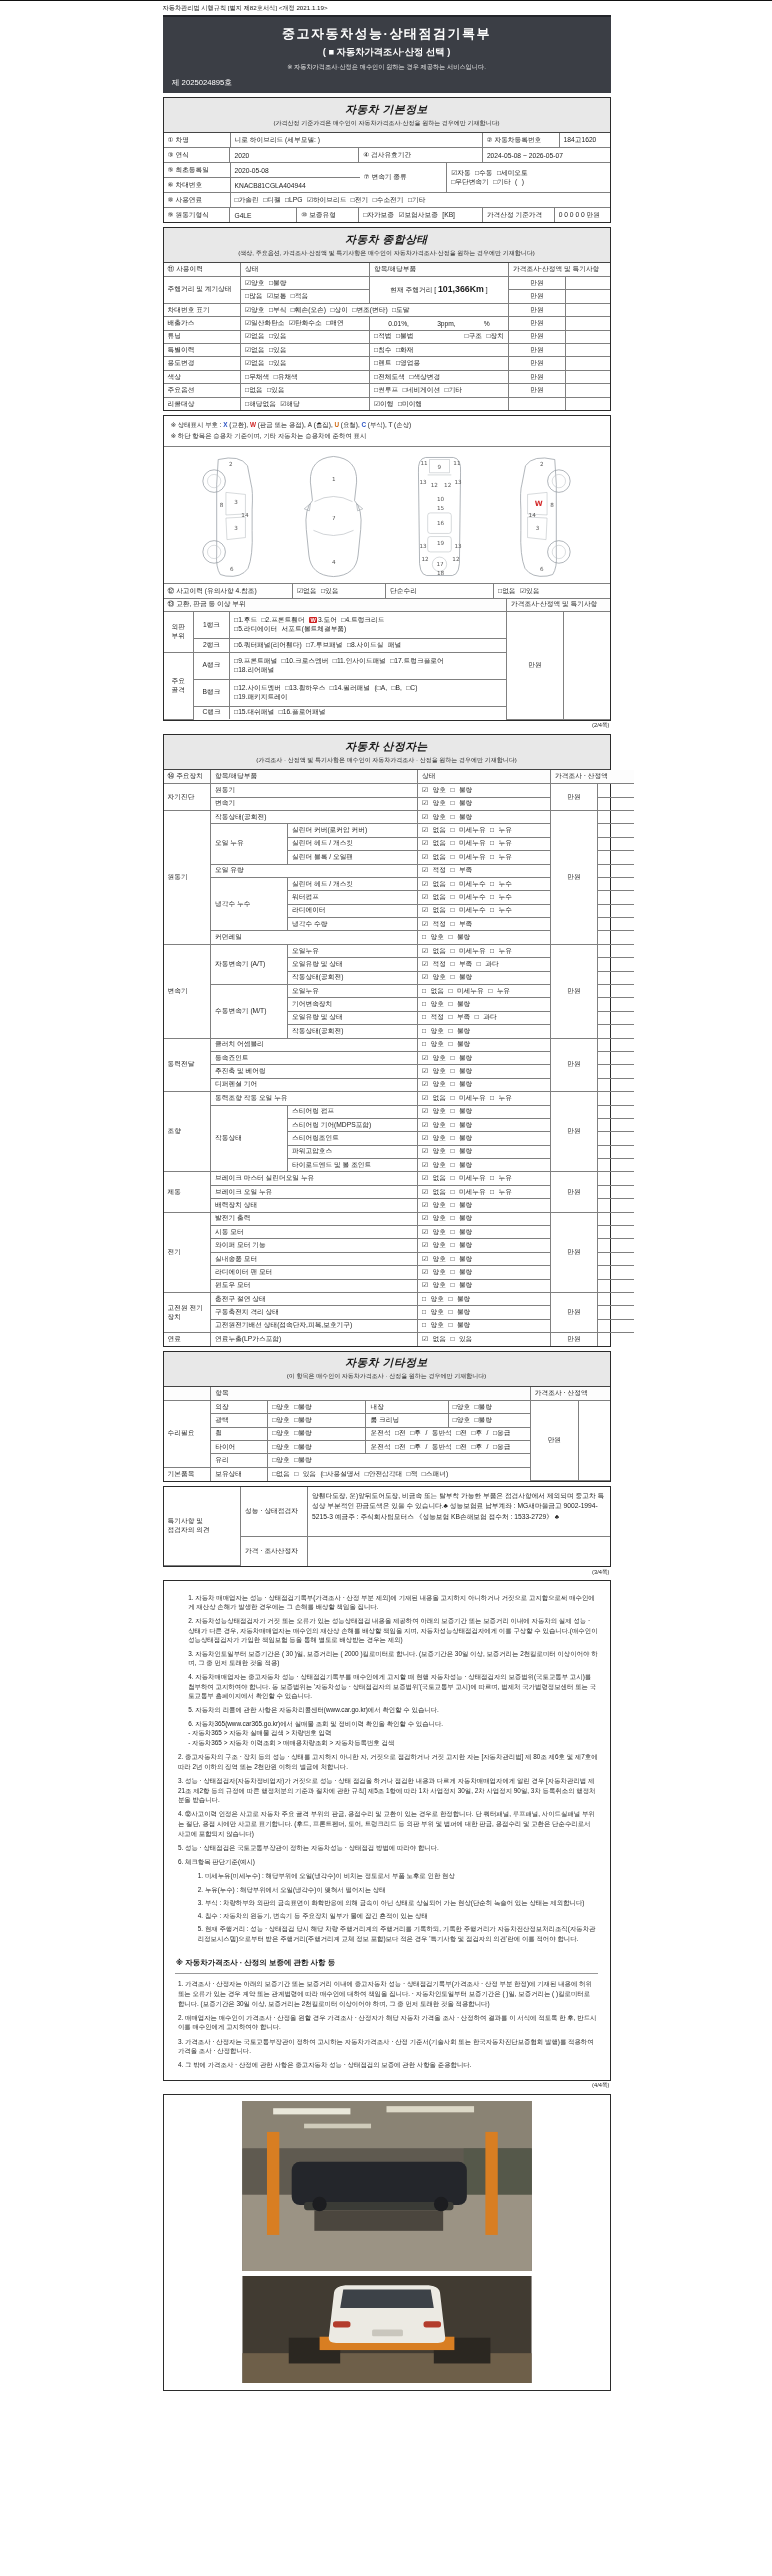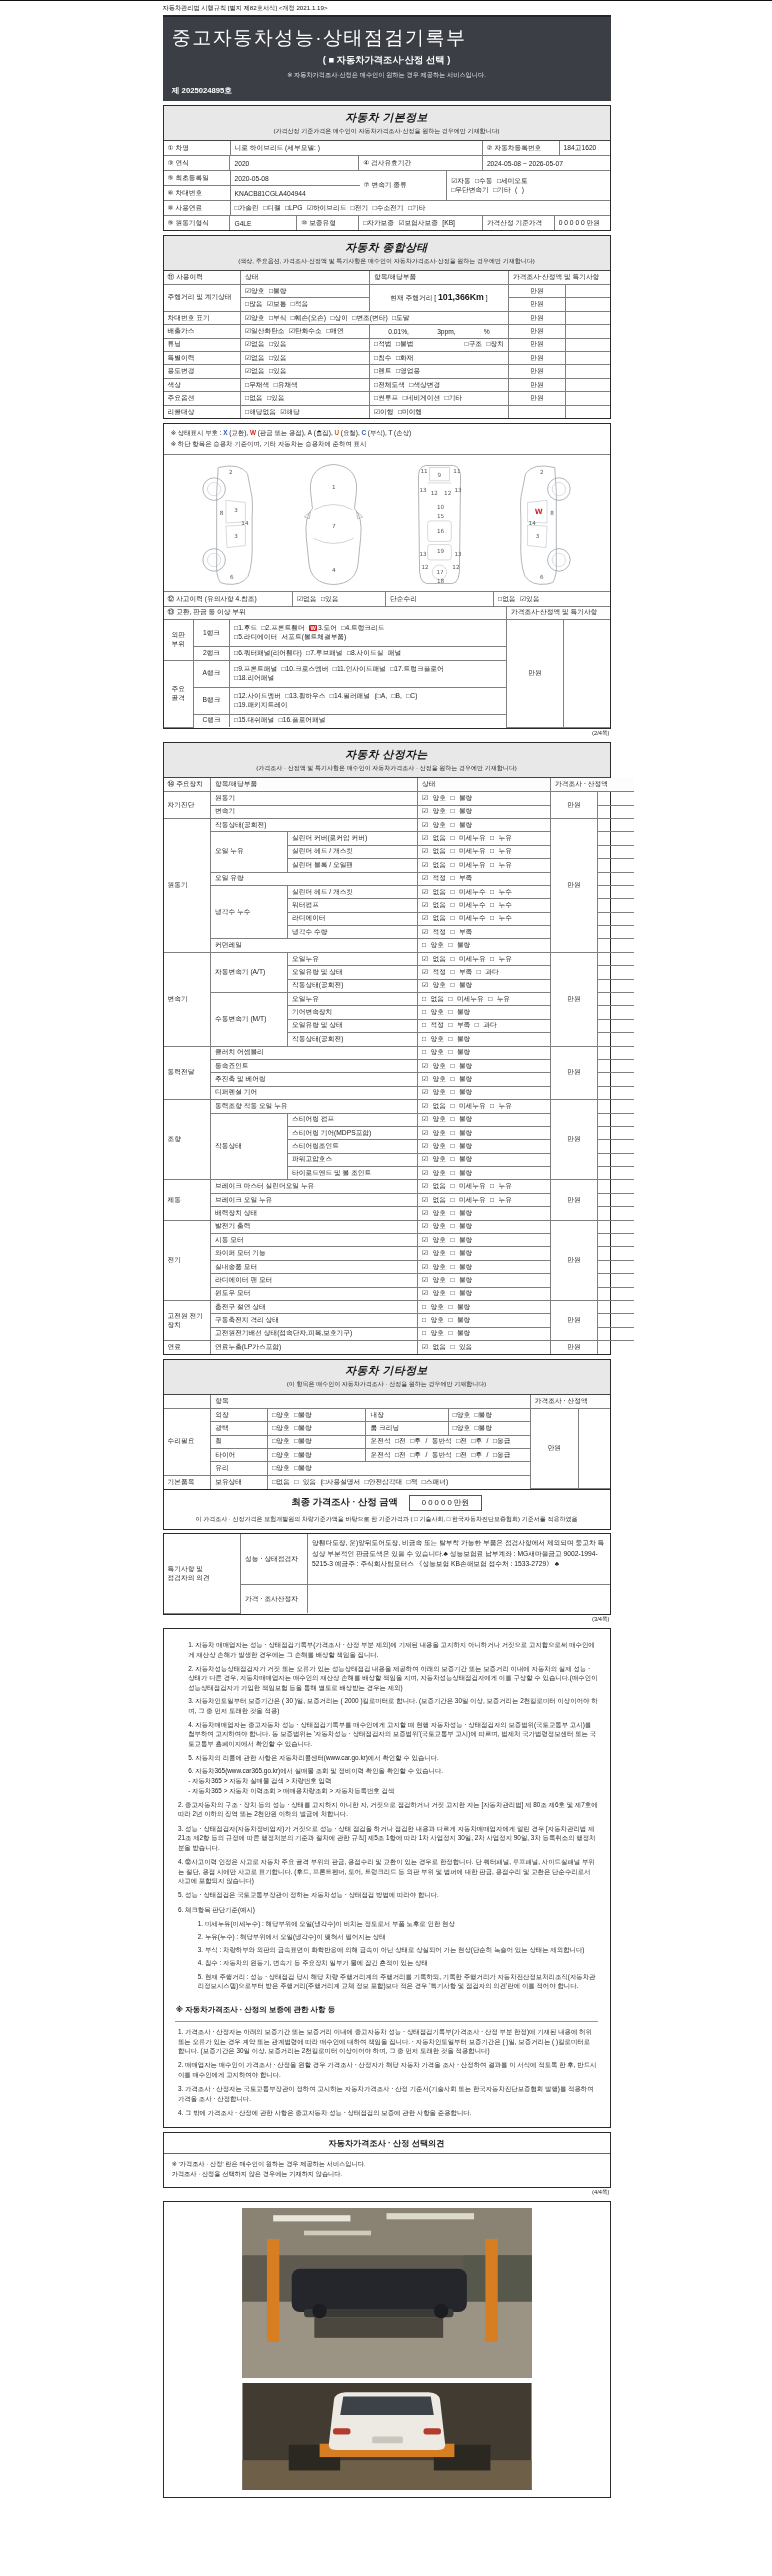--- a/index.html
+++ b/index.html
@@ -7,24 +7,24 @@
   body {
     width:773px; height:2576px; overflow:hidden;
     background:#ffffff; color:#1a1a1a;
     font-family:"Liberation Sans","DejaVu Sans",sans-serif;
     border-top:1.5px solid #111;
   }
   .sheet { width:448px; margin:0 auto; }
   .top-note { font-size:6.2px; padding:2.6px 0 2.1px; color:#111; }
   
   .titlebox { background:#3b3e45; color:#fff; padding:8.2px 9.3px 5.2px; border-top:2.6px solid #23252a; }
-  .title { font-size:19px; font-weight:normal; letter-spacing:1.5px; }
+  .title { text-align:center; font-size:13px; font-weight:bold; letter-spacing:1.5px; }
   .title-opt { text-align:center; font-size:9.3px; font-weight:bold; margin-top:3.6px; }
   .title-note { text-align:center; font-size:6.2px; color:#e4e4e4; margin-top:3.1px; }
-  .doc-no { font-size:7.7px; font-weight:bold; margin-top:6.7px; }
+  .doc-no { font-size:7.7px; font-weight:normal; margin-top:6.7px; }
   
   .sec { border:1.5px solid #2b2b2b; margin-top:3.6px; background:#fff; }
   .sec-head { background:#e8e8e8; padding:4.6px 3.1px; border-bottom:0.5px solid #444; text-align:center; }
   .sec-title { font-size:10.8px; font-weight:bold; letter-spacing:0.5px;font-style:italic; }
   .sec-note { font-size:6px; margin-top:2.1px; }
   .marker { text-align:right; font-size:5.7px; margin:1.5px 1px 0 0; color:#222; }
   
   .grow { display:flex; border-bottom:0.5px solid #808080; }
   .grow:last-child { border-bottom:none; }
   .gc { border-right:0.5px solid #808080; padding:2.1px 4.1px; font-size:6.7px; display:flex; align-items:center; min-height:14px; }
@@ -693,25 +693,20 @@
         <td>유리</td>
         <td colspan="3" class="chk">□양호 □불량</td>
       </tr>
       <tr>
         <td>기본품목</td>
         <td>보유상태</td>
         <td colspan="3" class="chk">□없음 □ 있음 (□사용설명서 □안전삼각대 □잭 □스패너)</td>
       </tr>
     </tbody>
       </table>
-    <div style="border-top:1px solid #2b2b2b; padding:4.6px 5.2px 5.2px; text-align:center">
-      <span style="font-size:9.3px; font-weight:bold">최종 가격조사 · 산정 금액</span>
-      <span style="display:inline-block; border:0.5px solid #555; padding:2.1px 11.3px; margin-left:9.3px; font-size:7.7px">0  0  0  0  0 만원</span>
-      <div style="font-size:6px; margin-top:3.6px">이 가격조사 · 산정가격은 보험개발원의 차량기준가액을 바탕으로 한 기준가격과 ( □ 기술사회, □ 한국자동차진단보증협회) 기준서를 적용하였음</div>
-    </div>
   </div>
 
   <div class="sec">
     <table>
       <colgroup>
           <col style="width:77px">
           <col style="width:67px">
           <col style="width:302px">
         </colgroup>
       <tbody>
@@ -751,27 +746,20 @@
       <div class="nt-crit">4.  침수 : 자동차의 원동기, 변속기 등 주요장치 일부가 물에 잠긴 흔적이 있는 상태</div>
       <div class="nt-crit">5.  현재 주행거리 : 성능 · 상태점검 당시 해당 차량 주행거리계의 주행거리를 기록하되, 기록한 주행거리가 자동차전산정보처리조직(자동차관리정보시스템)으로부터 받은 주행거리(주행거리계 교체 정보 포함)보다 적은 경우 '특기사항 및 점검자의 의견'란에 이를 적어야 합니다.</div>
       <div class="nt-sub" style="margin-top:8.2px">※ 자동차가격조사 · 산정의 보증에 관한 사항 등</div>
       <div class="nt-outer">1.  가격조사 · 산정자는 아래의 보증기간 또는 보증거리 이내에 중고자동차 성능 · 상태점검기록부(가격조사 · 산정 부분 한정)에 기재된 내용에 허위 또는 오류가 있는 경우 계약 또는 관계법령에 따라 매수인에 대하여 책임을 집니다.  ·  자동차인도일부터 보증기간은 (      )일, 보증거리는 (      )킬로미터로 합니다. (보증기간은 30일 이상, 보증거리는 2천킬로미터 이상이어야 하며, 그 중 먼저 도래한 것을 적용합니다)</div>
       <div class="nt-outer">2.  매매업자는 매수인이 가격조사 · 산정을 원할 경우 가격조사 · 산정자가 해당 자동차 가격을 조사 · 산정하여 결과를 이 서식에 적도록 한 후, 반드시 이를 매수인에게 고지하여야 합니다.</div>
       <div class="nt-outer">3.  가격조사 · 산정자는 국토교통부장관이 정하여 고시하는 자동차가격조사 · 산정 기준서(기술사회 또는 한국자동차진단보증협회 발행)를 적용하여 가격을 조사 · 산정합니다.</div>
       <div class="nt-outer">4.  그 밖에 가격조사 · 산정에 관한 사항은 중고자동차 성능 · 상태점검의 보증에 관한 사항을 준용합니다.</div>
     </div>
   </div>
 
-  <div class="opinion">
-    <div class="opinion-title">자동차가격조사 · 산정 선택의견</div>
-    <div class="opinion-body">
-      <div>※ '가격조사 · 산정' 란은 매수인이 원하는 경우 제공하는 서비스입니다.</div>
-      <div>가격조사 · 산정을 선택하지 않은 경우에는 기재하지 않습니다.</div>
-    </div>
-  </div>
   <div class="marker">(4/4쪽)</div>
 
   <div class="sec">
     <div class="photo-wrap">
       <svg width="290" height="170" viewBox="0 0 562 330">
         <rect x="0" y="0" width="562" height="330" fill="#6e675d"></rect>
         <rect x="0" y="0" width="562" height="92" fill="#8a8374"></rect>
         <rect x="60" y="14" width="150" height="12" fill="#e9e7da"></rect>
         <rect x="280" y="10" width="170" height="12" fill="#ddd9c8"></rect>
         <rect x="120" y="44" width="130" height="9" fill="#cfcbba"></rect>

